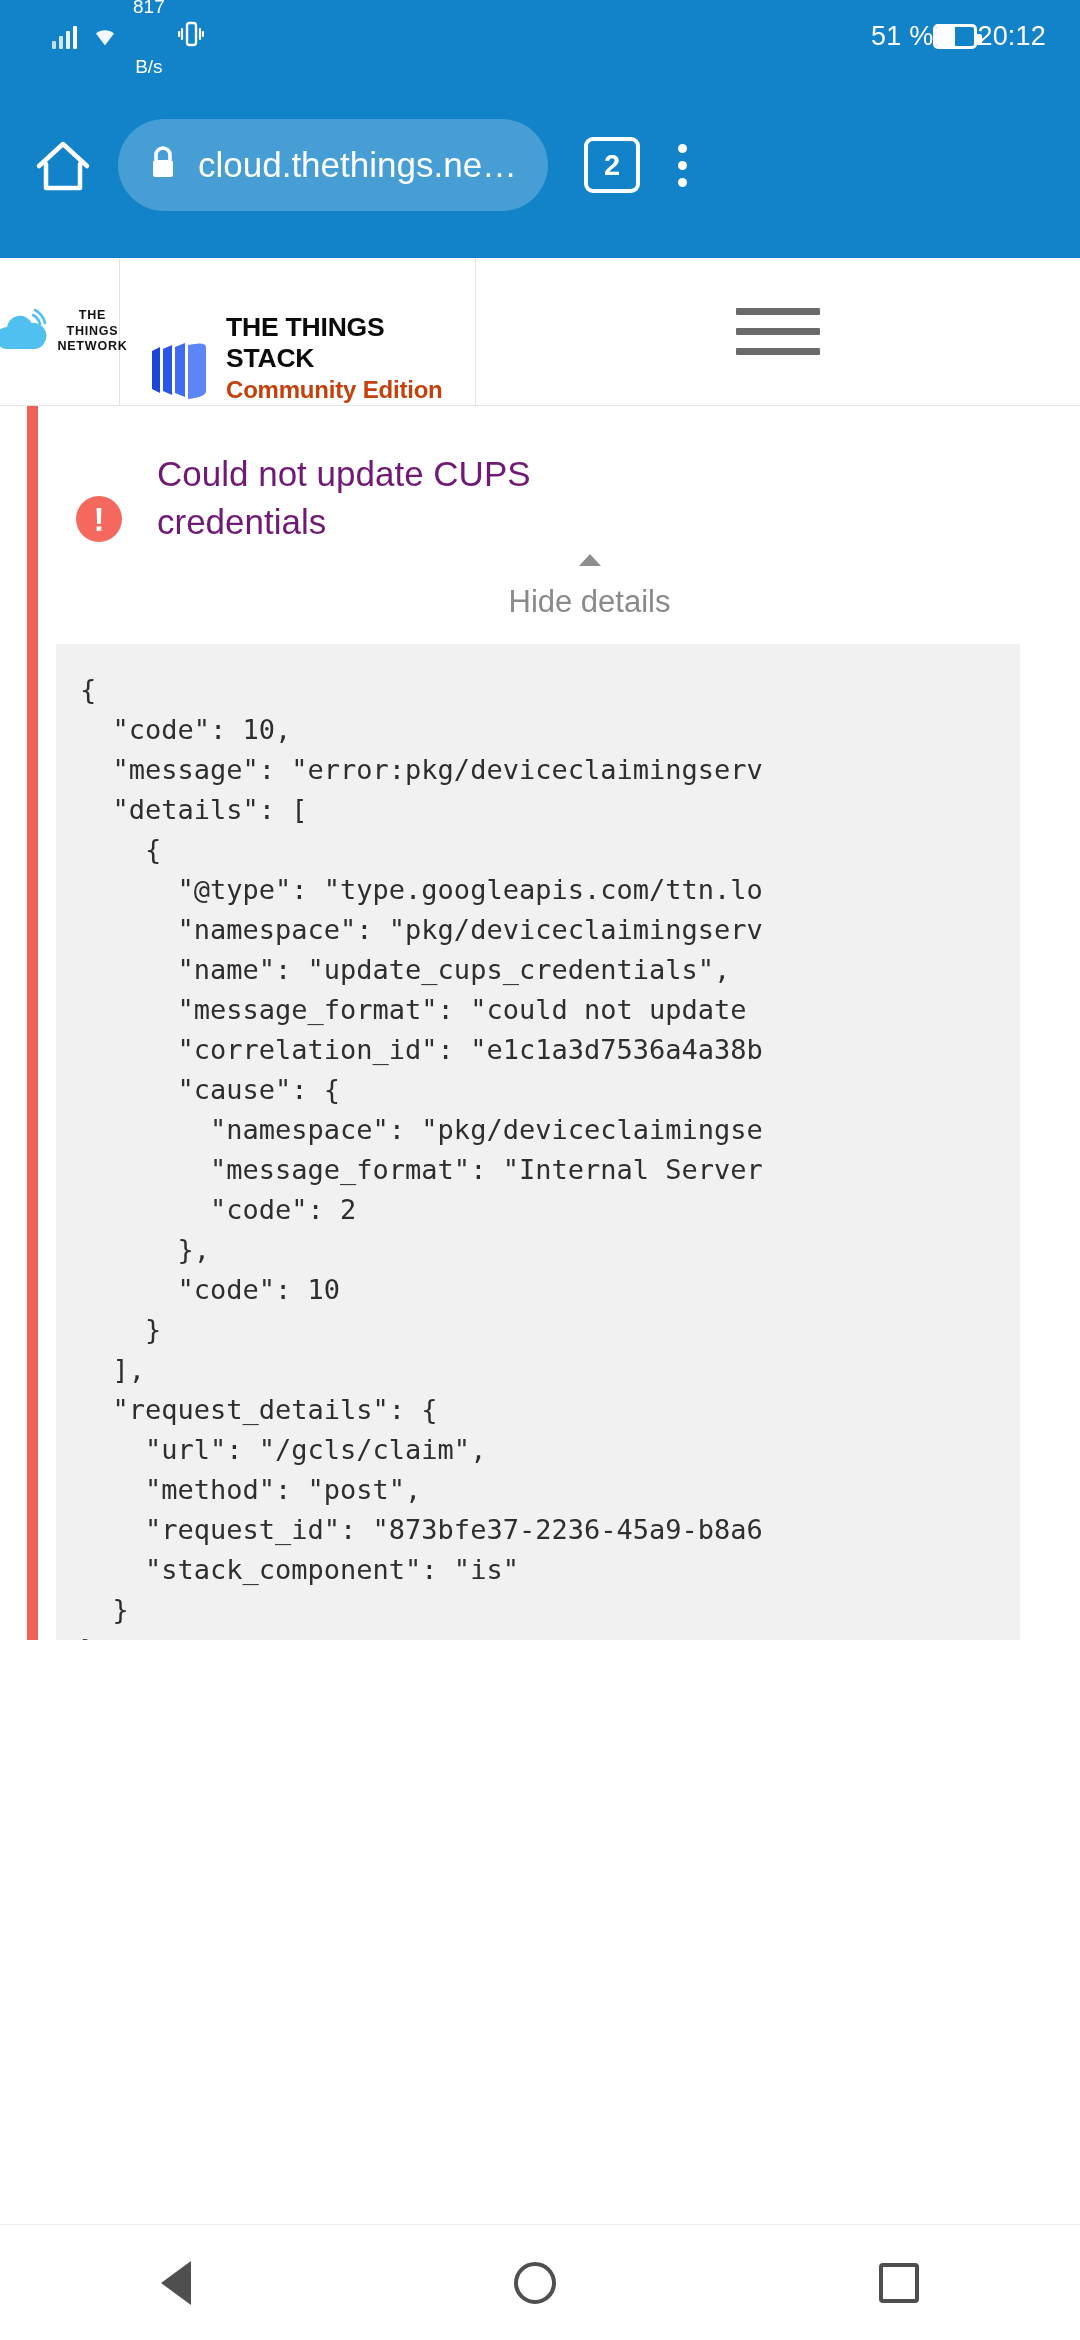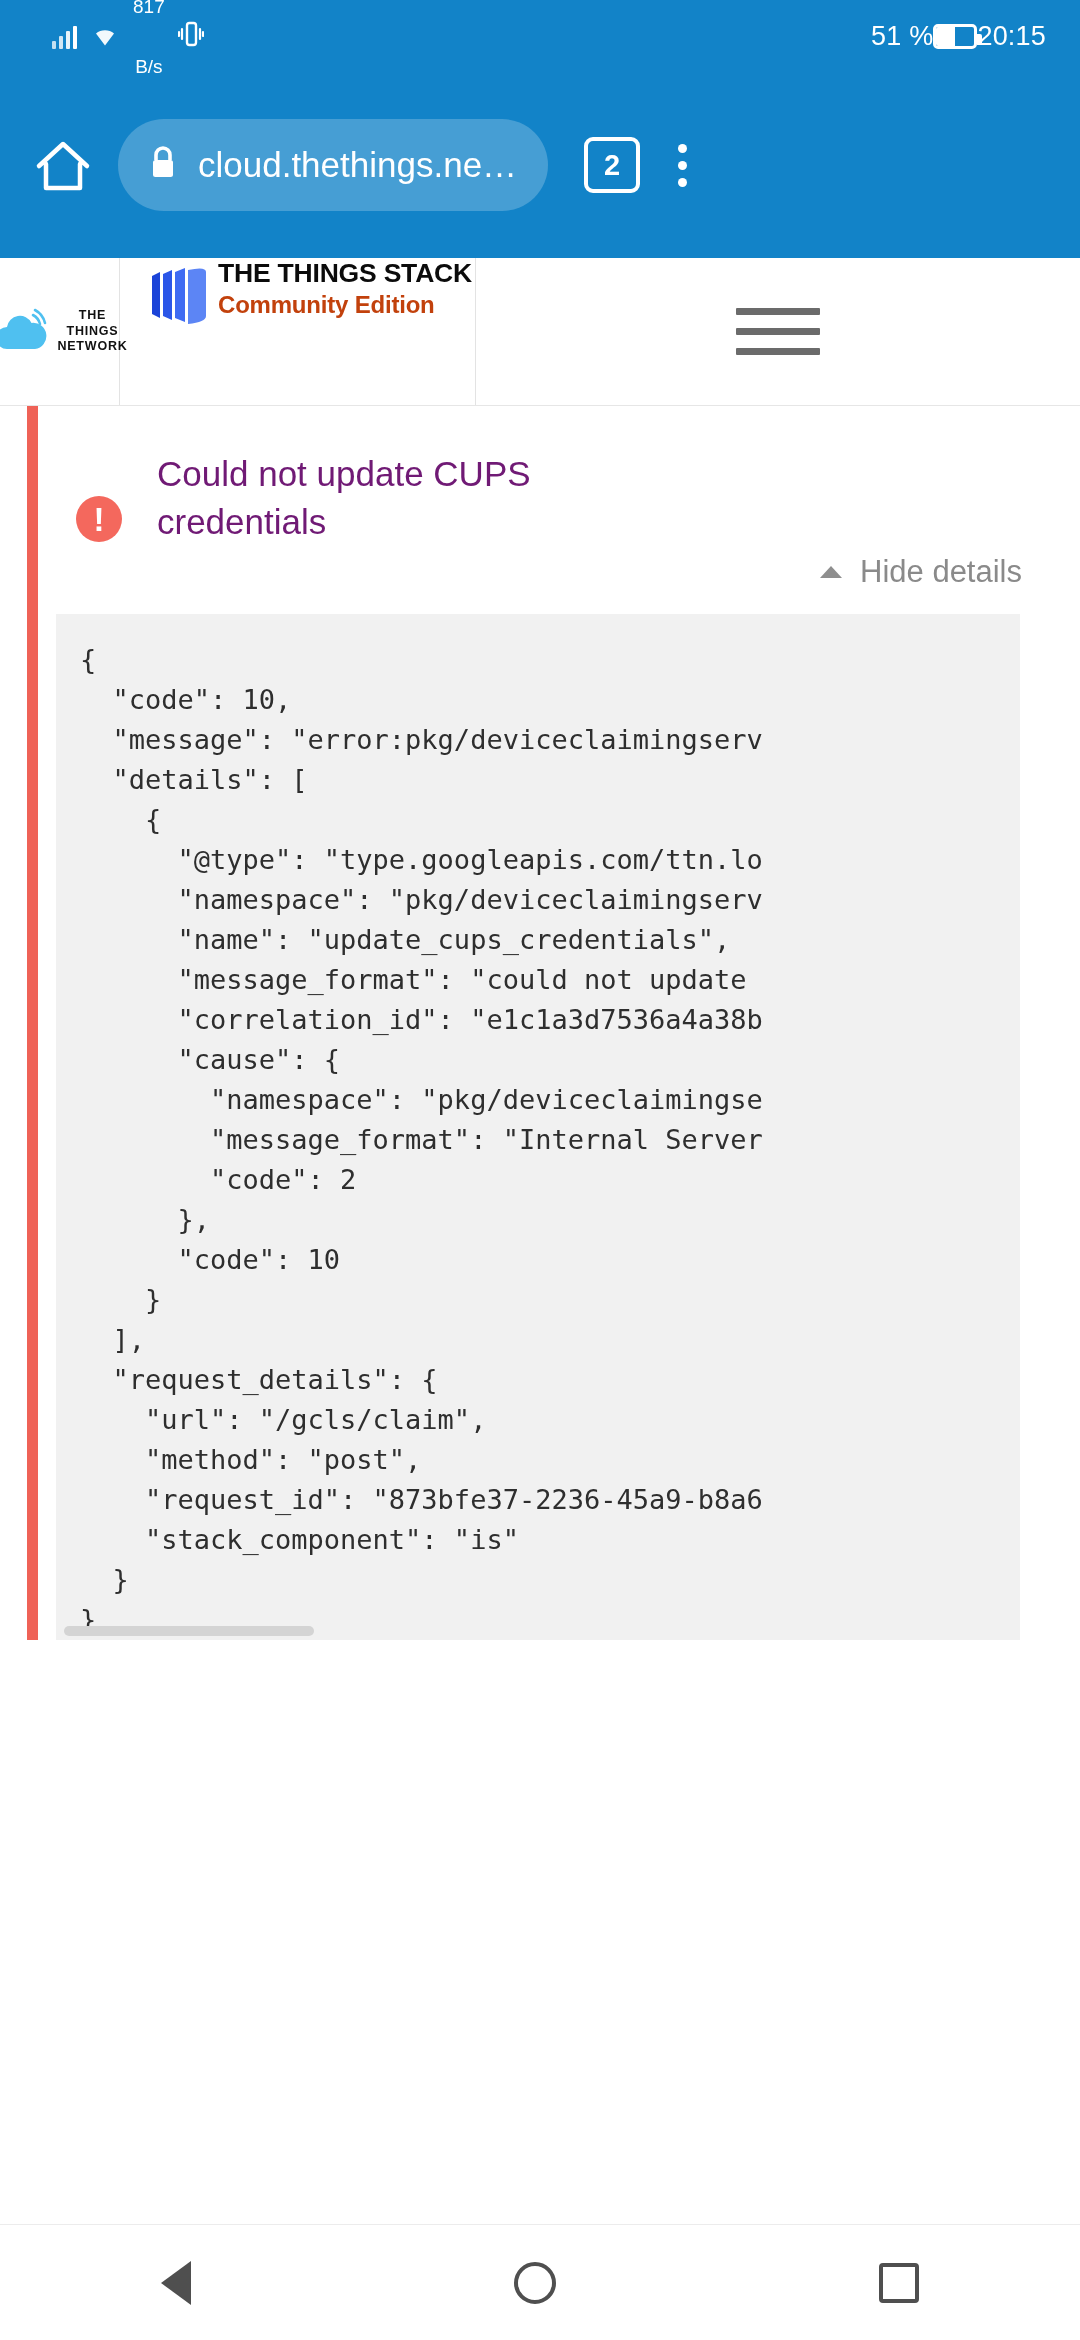--- a/index.html
+++ b/index.html
@@ -101,21 +101,21 @@
     display:flex; flex-direction:row; align-items:center; justify-content:center;
     border-right: 1px solid #e3e3e3;
     gap: 6px;
   }
   .ttn-logo-cell .ttn-words {
     font-size: 12.5px; font-weight: bold; letter-spacing: .8px;
     text-align:center; line-height: 1.25; color:#111;
   }
   .stack-cell {
     flex: 0 0 356px;
-    display:flex; align-items:flex-start; gap: 8px;
+    display:flex; align-items:flex-end; gap: 16px;
     padding-left: 28px;
     border-right: 1px solid #e3e3e3;
   }
   .stack-text { display:flex; flex-direction:column; justify-content:center; }
   .stack-title {
     font-size: 26.5px; font-weight: bold; color:#0b0b0b;
     letter-spacing: -0.2px; line-height: 1.15;
     font-family: "Liberation Sans", sans-serif;
   }
   .stack-sub {
@@ -152,21 +152,21 @@
     flex: 0 0 auto; margin-top: 46px;
   }
   .err-texts { flex: 1 1 auto; padding-left: 35px; }
   .err-title {
     font-size: 35px; color:#701a75; line-height: 1.37;
     max-width: 430px;
     font-family: "Liberation Sans", sans-serif;
   }
   .hide-details {
     display:flex; align-items:center; justify-content:flex-end;
-    gap: 18px; margin-top: 8px; padding-right: 28px;
+    gap: 18px; margin-top: 8px; padding-right: 28px; flex-direction: column;
   }
   .caret-up {
     width:0;height:0;
     border-left: 11px solid transparent;
     border-right: 11px solid transparent;
     border-bottom: 12px solid #8e8e8e;
   }
   .hide-label { font-size: 31px; color:#8a8a8a; }
 
   
@@ -241,21 +241,21 @@
         <rect x="9" y="3" width="9" height="22" rx="2.5" fill="none" stroke="#fff" stroke-width="2.4"></rect>
         <path d="M4 9 L4 19 M1 12 L1 16 M22 9 L22 19 M25 12 L25 16" stroke="#fff" stroke-width="2.2" fill="none" stroke-linecap="round"></path>
       </svg>
     </span>
   </div>
   <div class="sb-right">
     <span class="sb-text">51 %</span>
     <span class="batt">
         <span class="fill"></span>
       </span>
-    <span class="sb-text">20:15</span>
+    <span class="sb-text">20:12</span>
   </div>
 </div>
 
 <div class="browser-bar">
   <div class="home-btn">
     <svg width="60" height="58" viewBox="0 0 60 58" aria-hidden="true">
       <path d="M6 30 L30 8 L54 30 M13 28 L13 52 L47 52 L47 28" fill="none" stroke="#ffffff" stroke-width="4.5" stroke-linejoin="round" stroke-linecap="round"></path>
     </svg>
   </div>
 

